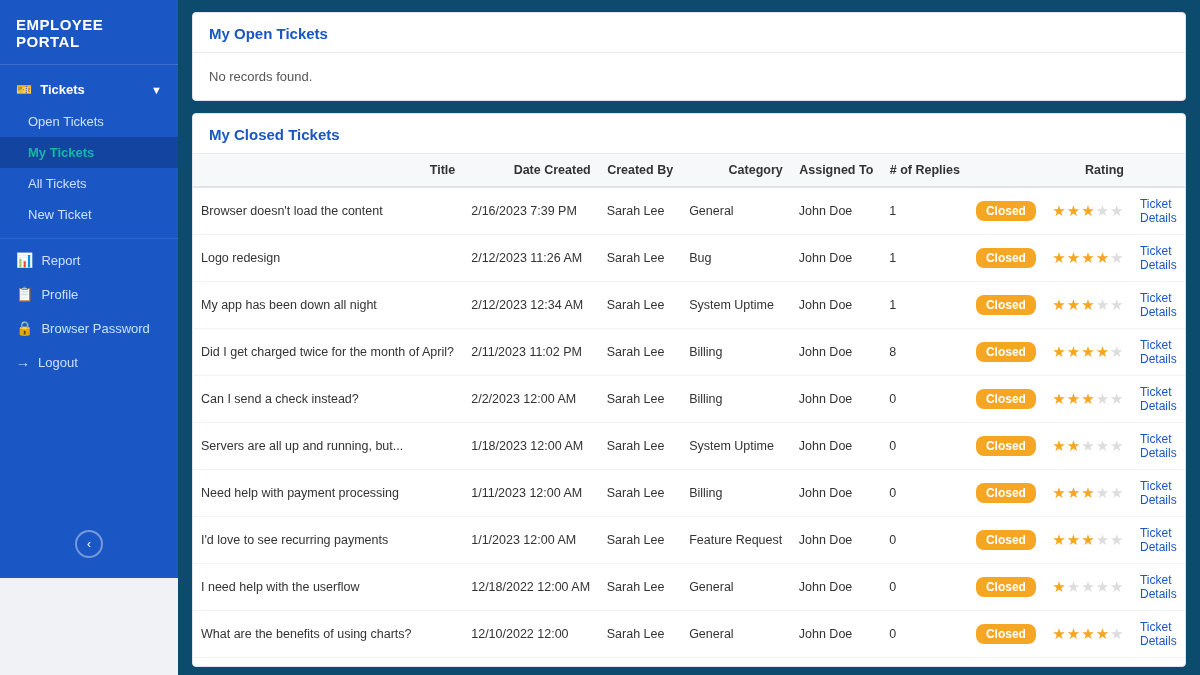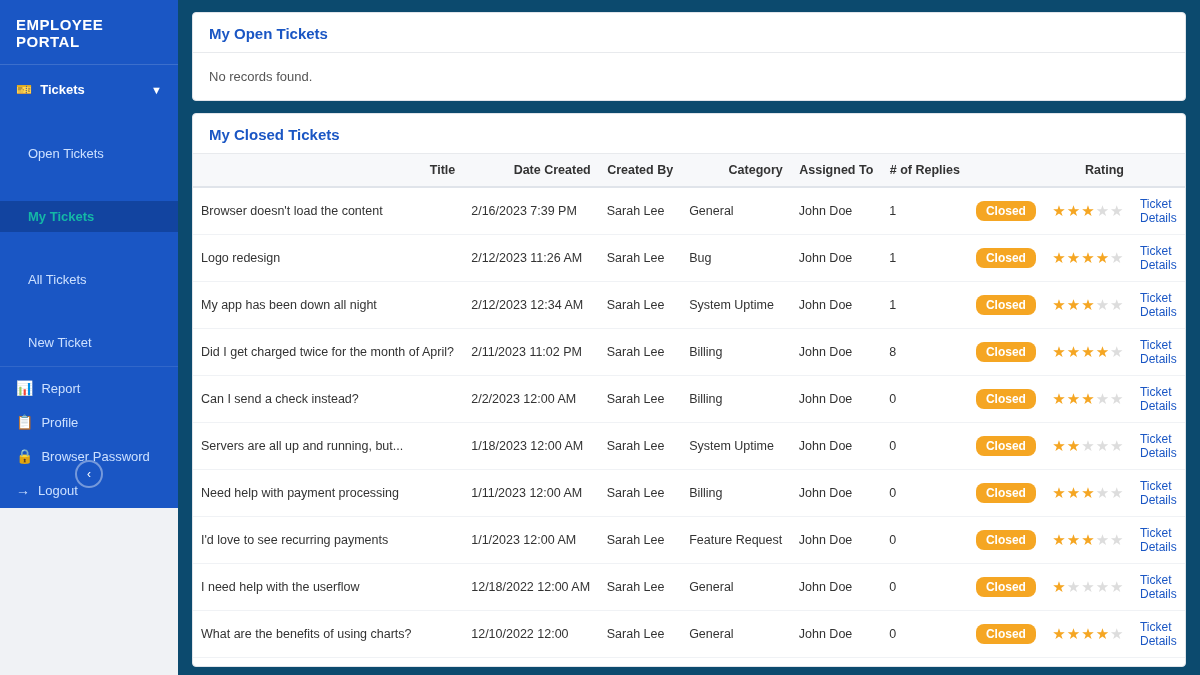--- a/index.html
+++ b/index.html
@@ -6,21 +6,21 @@
     body { font-family: Arial, sans-serif; font-size: 13px; background: #f0f2f5; display: flex; height: 675px; overflow: hidden; }
 
     
     #sidebar {
       width: 178px;
       min-width: 178px;
       background: #1a56c4;
       color: #fff;
       display: flex;
       flex-direction: column;
-      height: 508px;
+      height: 578px;
       position: relative;
     }
     #sidebar .logo {
       padding: 16px 16px 14px 16px;
       font-size: 15px;
       font-weight: bold;
       letter-spacing: 0.5px;
       border-bottom: 1px solid rgba(255,255,255,0.15);
     }
     .sidebar-section {
@@ -46,21 +46,20 @@
       color: #fff;
       font-size: 13px;
       font-weight: bold;
     }
     .sidebar-group-header .chevron { font-size: 11px; }
     .sidebar-sub-item {
       padding: 8px 16px 8px 28px;
       cursor: pointer;
       color: #cce0ff;
       font-size: 13px;
-      margin-top: 32px;
     }
     .sidebar-sub-item.active { background: #1244a0; color: #14b8a6; font-weight: bold; }
     .sidebar-divider { height: 1px; background: rgba(255,255,255,0.1); margin: 4px 0; }
     .sidebar-collapse-btn {
       position: absolute;
       bottom: 20px;
       left: 50%;
       transform: translateX(-50%);
       width: 28px;
       height: 28px;

